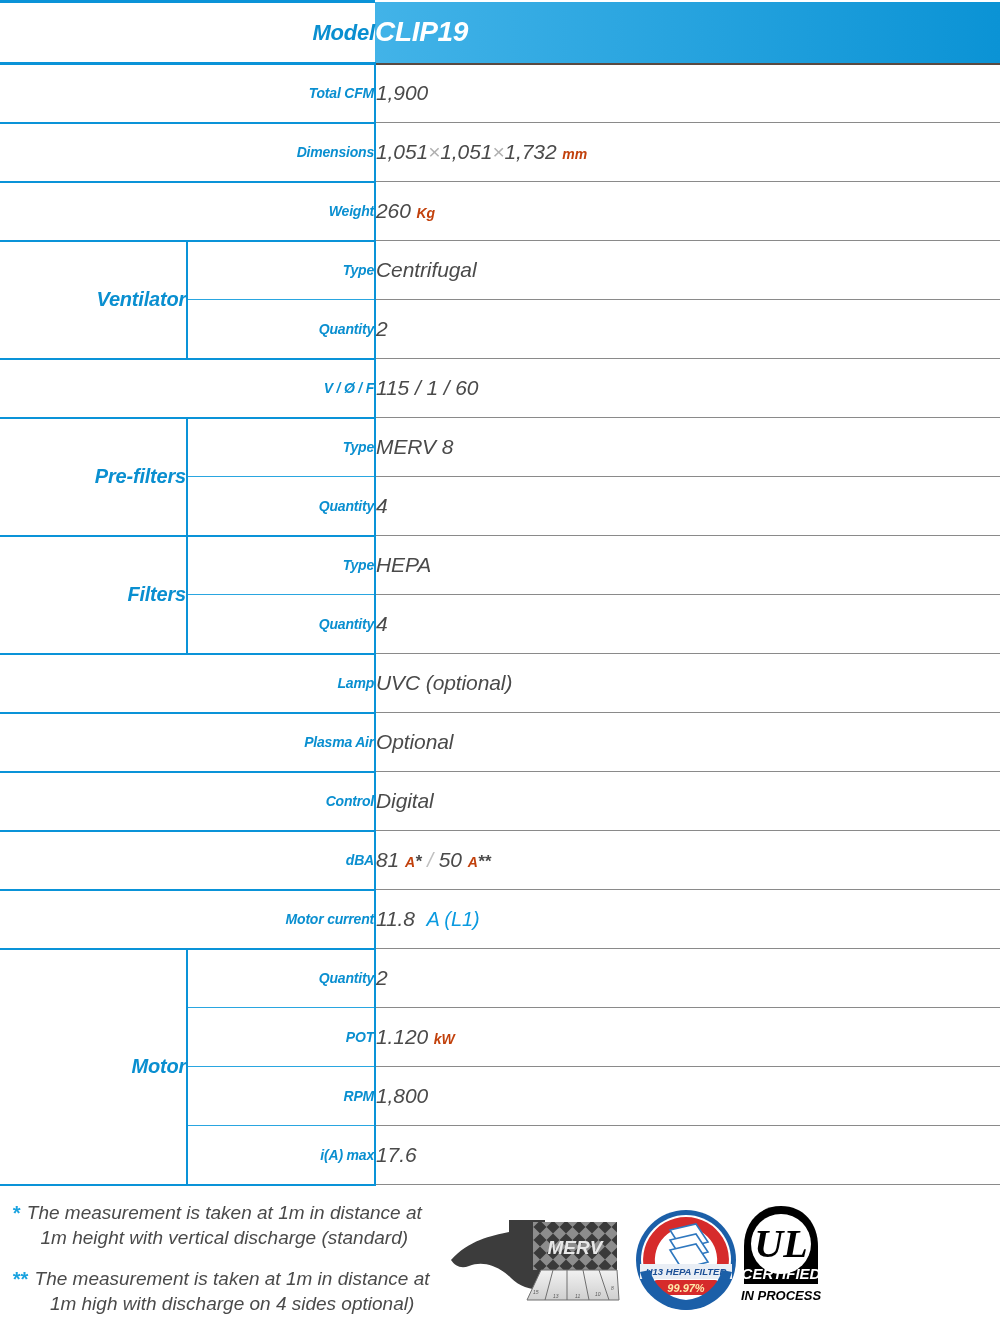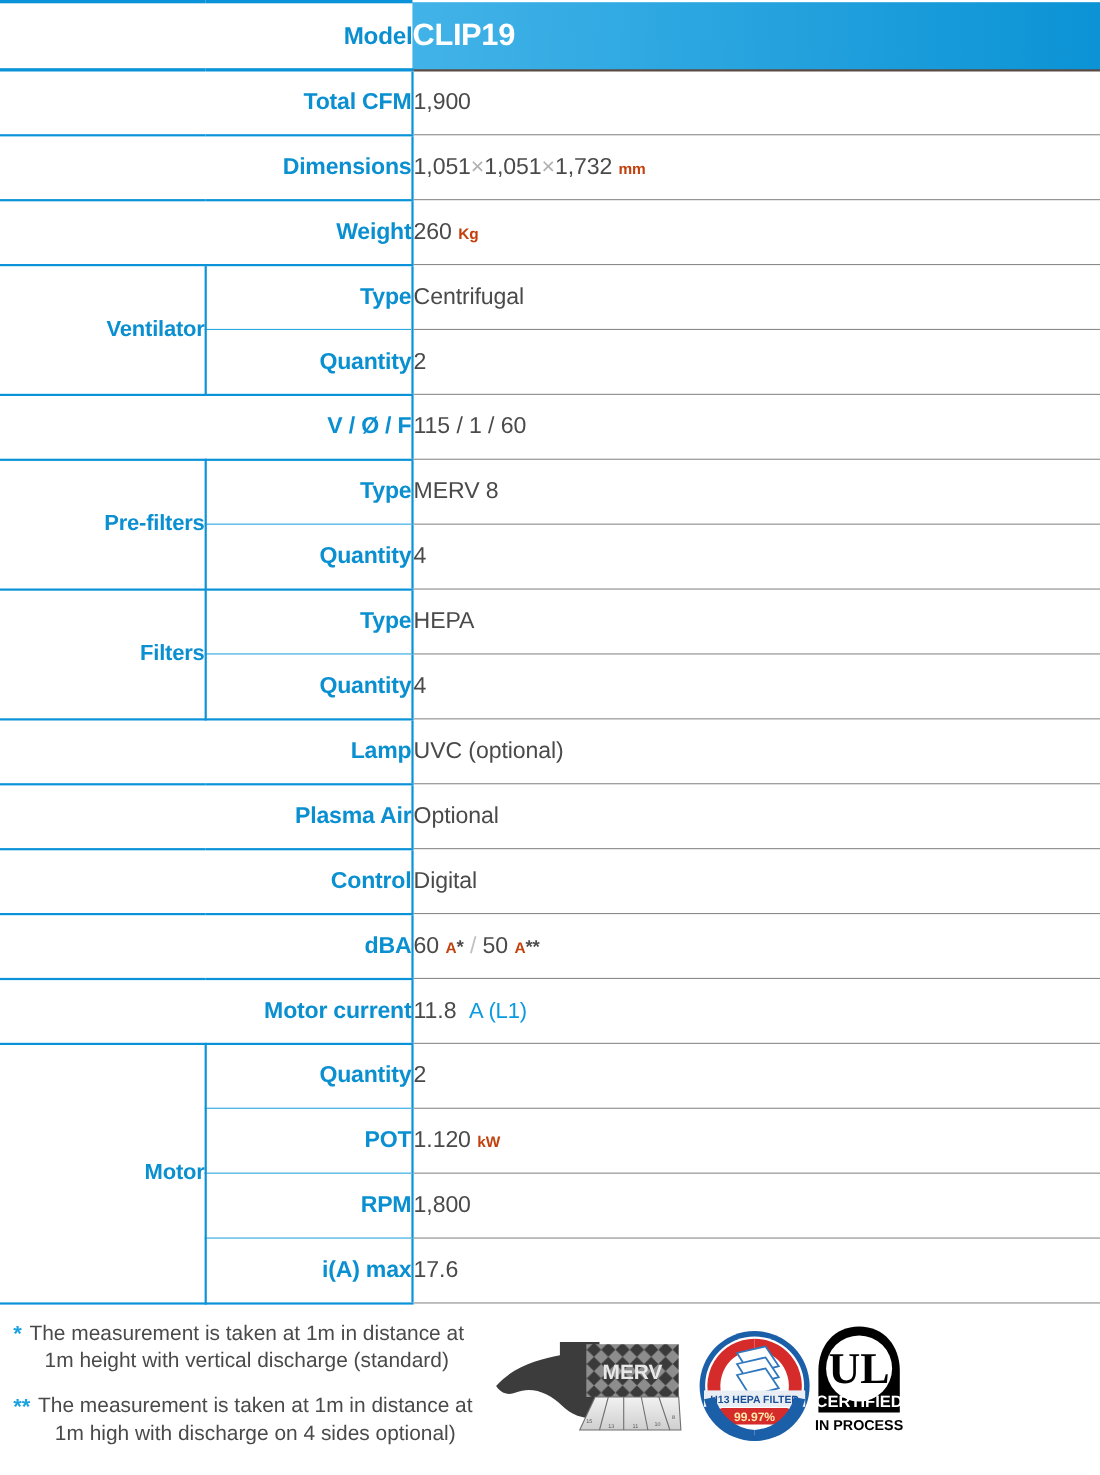--- a/index.html
+++ b/index.html
@@ -5,41 +5,41 @@
   * { box-sizing: border-box; margin: 0; padding: 0; }
 
   body {
     width: 1000px;
     height: 1341px;
     background: #ffffff;
     font-family: "Liberation Sans", sans-serif;
     overflow: hidden;
   }
 
-  .sheet { position: relative; width: 824px; height: 1341px; }
+  .sheet { position: relative; width: 824px; height: 1341px; font-style: italic; }
 
   
   .spec-table {
     position: relative;
     width: 1000px;
     border-collapse: collapse;
     table-layout: fixed;
   }
   .spec-table td { padding: 0; vertical-align: middle; }
 
   
   .col-group { width: 187px; }
   .col-label { width: 188px; }
   .col-value { width: 625px; }
 
   
   .lbl {
     color: #0a8fd0;
     font-weight: bold;
-    font-size: 21px;
+    font-size: 14px;
     text-align: right;
     padding-right: 12px;
     letter-spacing: -0.2px;
     border-bottom: 2px solid #0a93d8;
     height: 59px;
   }
 
   
   .grp {
     color: #0a8fd0;
@@ -232,21 +232,21 @@
       <tr>
         <td class="lbl" colspan="2">Control</td>
         <td class="val">
           <span>Digital</span>
         </td>
       </tr>
 
       <tr>
         <td class="lbl" colspan="2">dBA</td>
         <td class="val">
-          <span>60</span>
+          <span>81</span>
           <span class="unit">A</span><span class="star">*</span>
           <span class="slash">/</span>
           <span>50</span>
           <span class="unit">A</span><span class="star">**</span>
         </td>
       </tr>
 
       <tr>
         <td class="lbl" colspan="2">Motor current</td>
         <td class="val">

